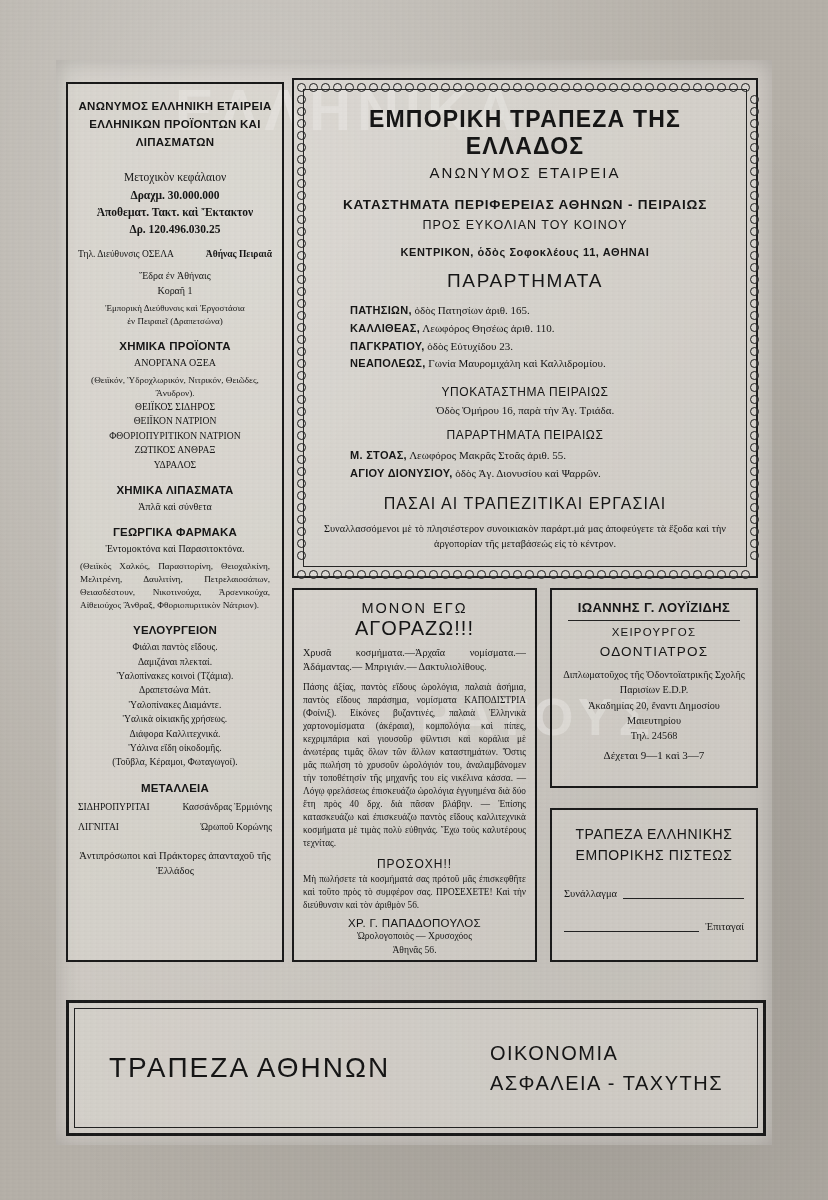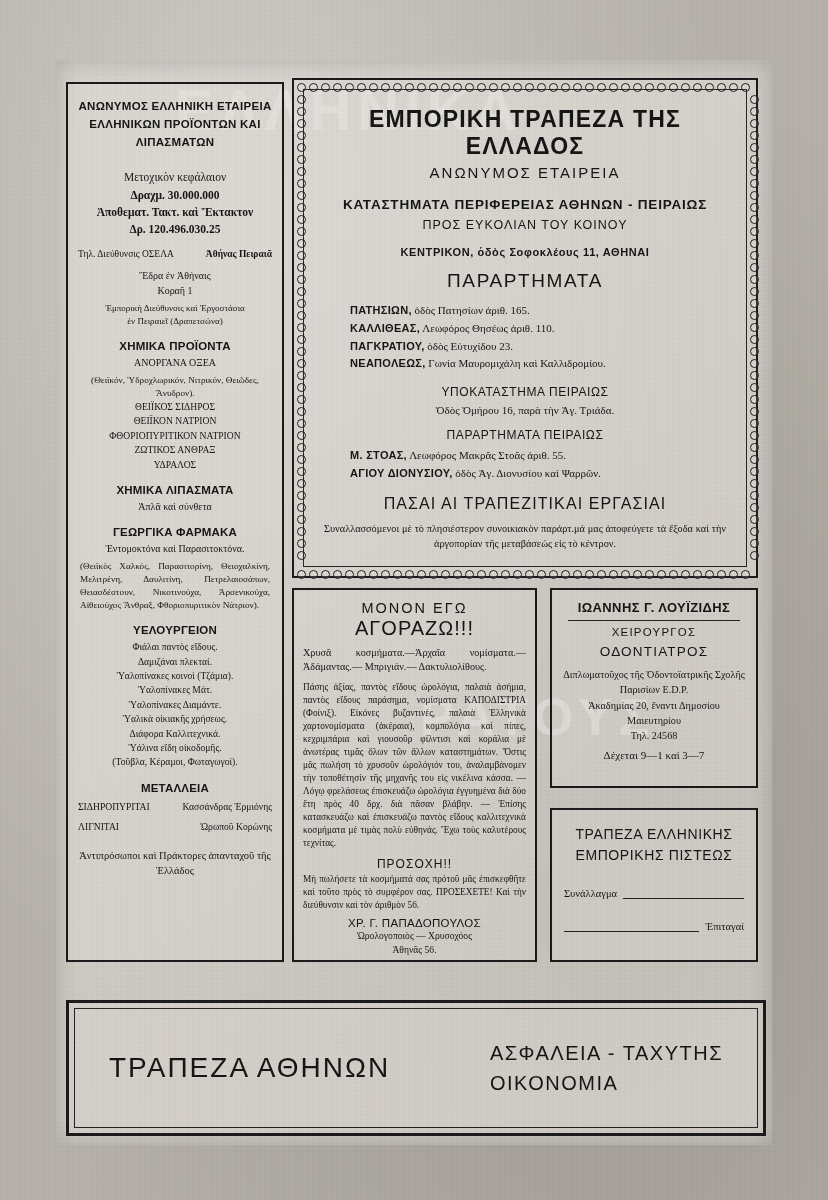--- a/index.html
+++ b/index.html
@@ -458,21 +458,21 @@
 
     <div class="lt-head">ΓΕΩΡΓΙΚΑ ΦΑΡΜΑΚΑ</div>
     <div class="lt-sub">Ἐντομοκτόνα καὶ Παρασιτοκτόνα.</div>
     <div class="lt-just">(Θειϊκὸς Χαλκός, Παρασιτορίνη, Θειοχαλκίνη, Μελιτρένη, Δαυλιτίνη, Πετρελαιοσάπων, Θειασδέστουν, Νικοτινούχα, Ἀρσενικούχα, Αἰθειούχος Ἄνθραξ, Φθοριοπυριτικὸν Νάτριον).</div>
 
     <div class="lt-head">ΥΕΛΟΥΡΓΕΙΟΝ</div>
     <div class="lt-list">
       <div>Φιάλαι παντὸς εἴδους.</div>
       <div>Δαμιζάναι πλεκταί.</div>
       <div>Ὑαλοπίνακες κοινοὶ (Τζάμια).</div>
-      <div>Ὑαλοπίνακες Μάτ.</div>
+      <div>Δραπετσώνα Μάτ.</div>
       <div>Ὑαλοπίνακες Διαμάντε.</div>
       <div>Ὑαλικὰ οἰκιακῆς χρήσεως.</div>
       <div>Διάφορα Καλλιτεχνικά.</div>
       <div>Ὑάλινα εἴδη οἰκοδομῆς.</div>
       <div>(Τοῦβλα, Κέραμοι, Φωταγωγοί).</div>
     </div>
 
     <div class="lt-head">ΜΕΤΑΛΛΕΙΑ</div>
     <div class="lt-metal-row">
       <div>ΣΙΔΗΡΟΠΥΡΙΤΑΙ</div>
@@ -725,20 +725,20 @@
         </div>
       </div>
 
     </div>
   </div>
 
   <div class="banner">
     <div class="banner-inner">
       <div class="bname">ΤΡΑΠΕΖΑ ΑΘΗΝΩΝ</div>
       <div class="bslogan">
+        <div>ΟΙΚΟΝΟΜΙΑ</div>
         <div>ΑΣΦΑΛΕΙΑ - ΤΑΧΥΤΗΣ</div>
-        <div>ΟΙΚΟΝΟΜΙΑ</div>
       </div>
     </div>
   </div>
 
   <div class="grain"></div>
 </div>
 
 </body></html>

